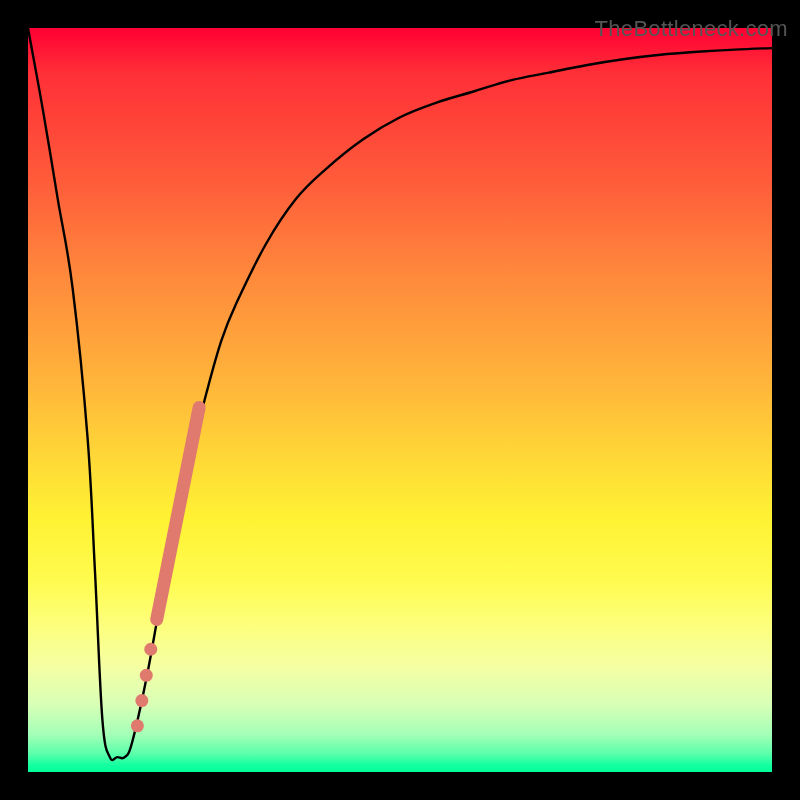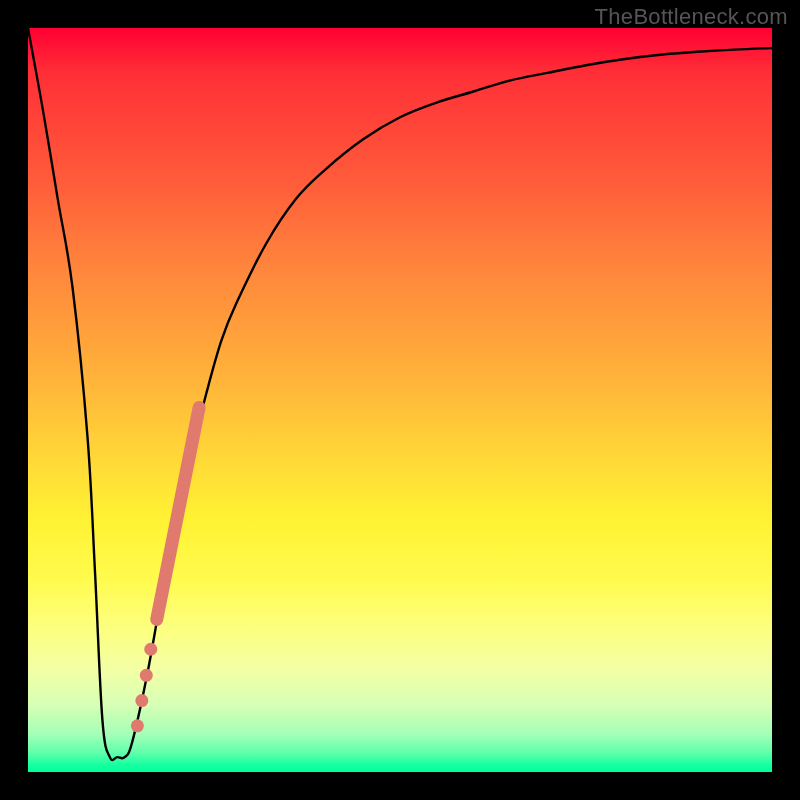--- a/index.html
+++ b/index.html
@@ -31,21 +31,21 @@
       #f4ffa4 86%,
       #d7ffb6 91%,
       #a3ffb7 95%,
       #5cffab 97.5%,
       #17ffa0 99%,
       #00ff99 100%
     );
   }
   .watermark {
     position: absolute;
-    top: 4px;
+    top: 16px;
     right: 12px;
     color: #555;
     font-size: 22px;
     letter-spacing: 0.3px;
     user-select: none;
   }
   svg.plot {
     position: absolute;
     left: 0;
     top: 0;

